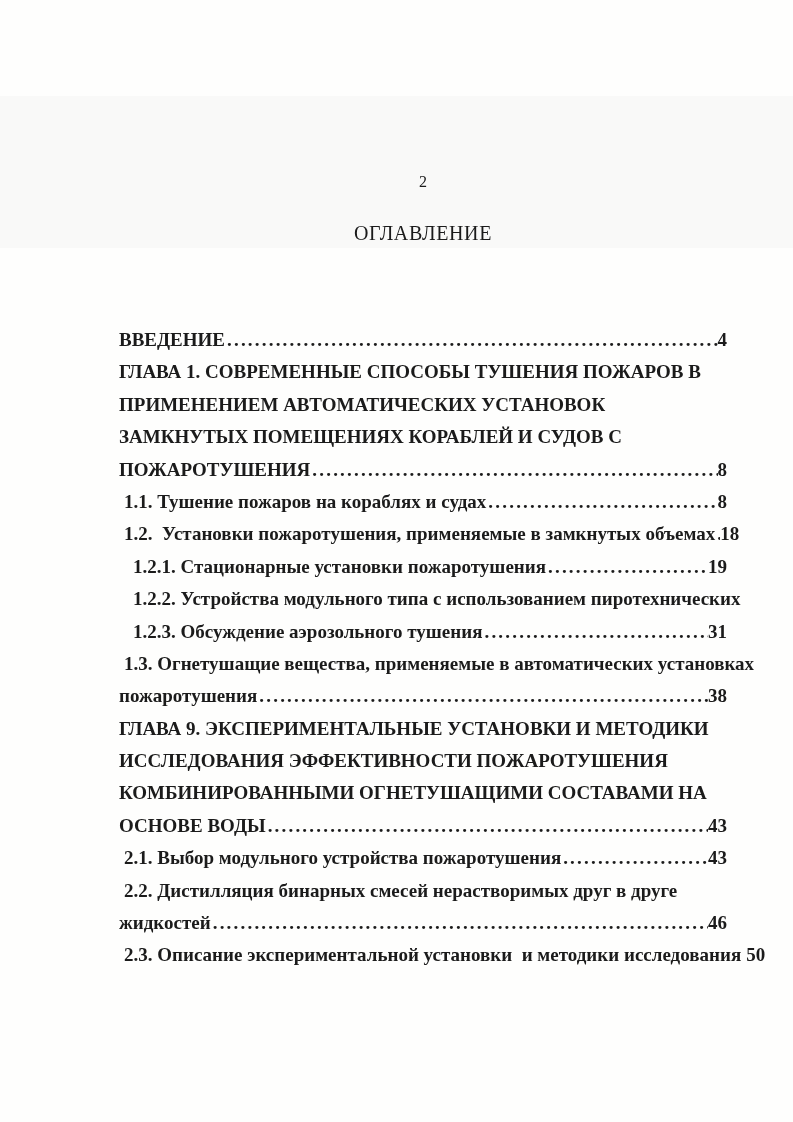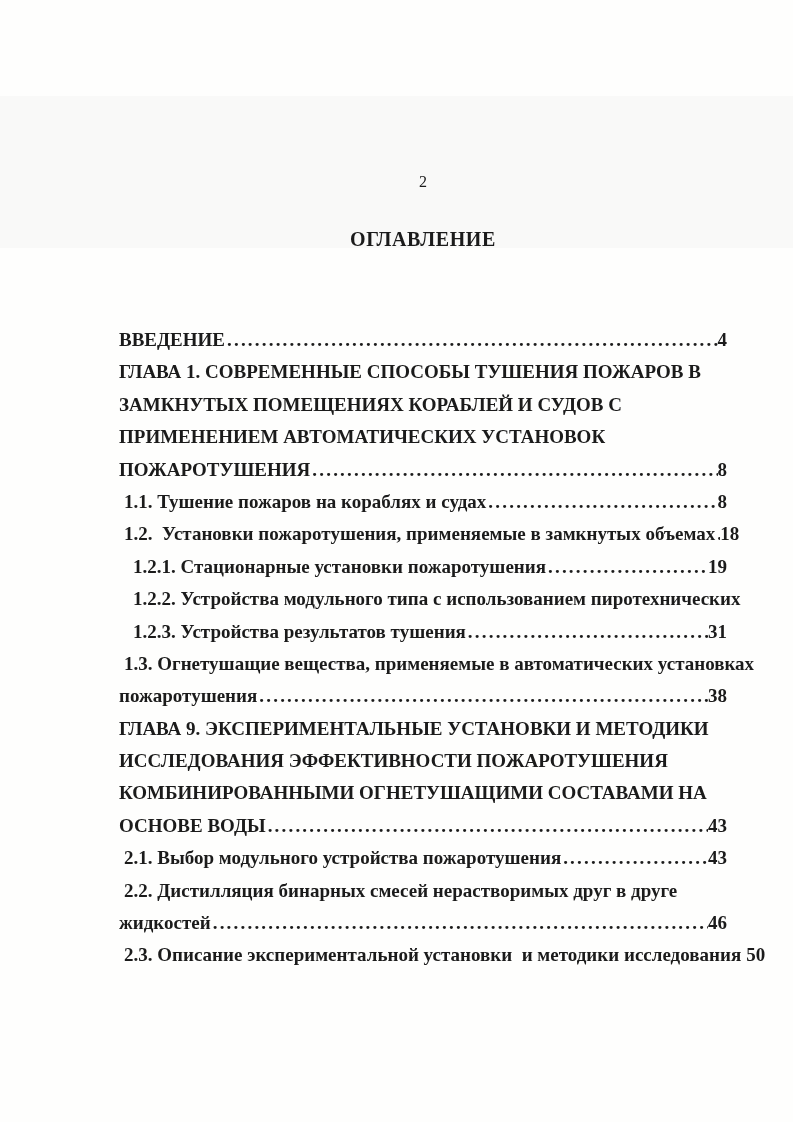--- a/index.html
+++ b/index.html
@@ -29,26 +29,26 @@
     position: absolute;
     left: 119px;
     top: 173px;
     width: 608px;
     text-align: center;
     font-size: 16px;
   }
   .title {
     position: absolute;
     left: 119px;
-    top: 228px;
+    top: 222px;
     width: 608px;
     margin: 0;
     text-align: center;
     font-size: 20px;
-    font-weight: bold;
+    font-weight: normal;
     letter-spacing: 0.6px;
   }
   .toc {
     position: absolute;
     left: 119px;
     top: 324px;
     width: 608px;
     font-size: 19px;
     line-height: 32.4px;
     font-weight: bold;
@@ -99,27 +99,27 @@
       <span class="p">4</span>
     </div>
 
     <div class="line lvl0 nodots">
       <span class="t">ГЛАВА 1. СОВРЕМЕННЫЕ СПОСОБЫ ТУШЕНИЯ ПОЖАРОВ В</span>
       <span class="leader"></span>
       <span class="p"></span>
     </div>
 
     <div class="line lvl0 nodots">
+      <span class="t">ПРИМЕНЕНИЕМ АВТОМАТИЧЕСКИХ УСТАНОВОК</span>
+      <span class="leader"></span>
+      <span class="p"></span>
+    </div>
+
+    <div class="line lvl0 nodots">
       <span class="t">ЗАМКНУТЫХ ПОМЕЩЕНИЯХ КОРАБЛЕЙ И СУДОВ С</span>
-      <span class="leader"></span>
-      <span class="p"></span>
-    </div>
-
-    <div class="line lvl0 nodots">
-      <span class="t">ПРИМЕНЕНИЕМ АВТОМАТИЧЕСКИХ УСТАНОВОК</span>
       <span class="leader"></span>
       <span class="p"></span>
     </div>
 
     <div class="line lvl0">
       <span class="t">ПОЖАРОТУШЕНИЯ</span>
       <span class="leader"></span>
       <span class="p">8</span>
     </div>
 
@@ -142,21 +142,21 @@
     </div>
 
     <div class="line lvl2 nodots">
       <span class="t">1.2.2. Устройства модульного типа с использованием пиротехнических</span>
       <span class="leader"></span>
       <span class="p"></span>
     </div>
 
 
     <div class="line lvl2">
-      <span class="t">1.2.3. Устройства результатов тушения</span>
+      <span class="t">1.2.3. Обсуждение аэрозольного тушения</span>
       <span class="leader"></span>
       <span class="p">31</span>
     </div>
 
     <div class="line lvl1 nodots">
       <span class="t">1.3. Огнетушащие вещества, применяемые в автоматических установках</span>
       <span class="leader"></span>
       <span class="p"></span>
     </div>
 

